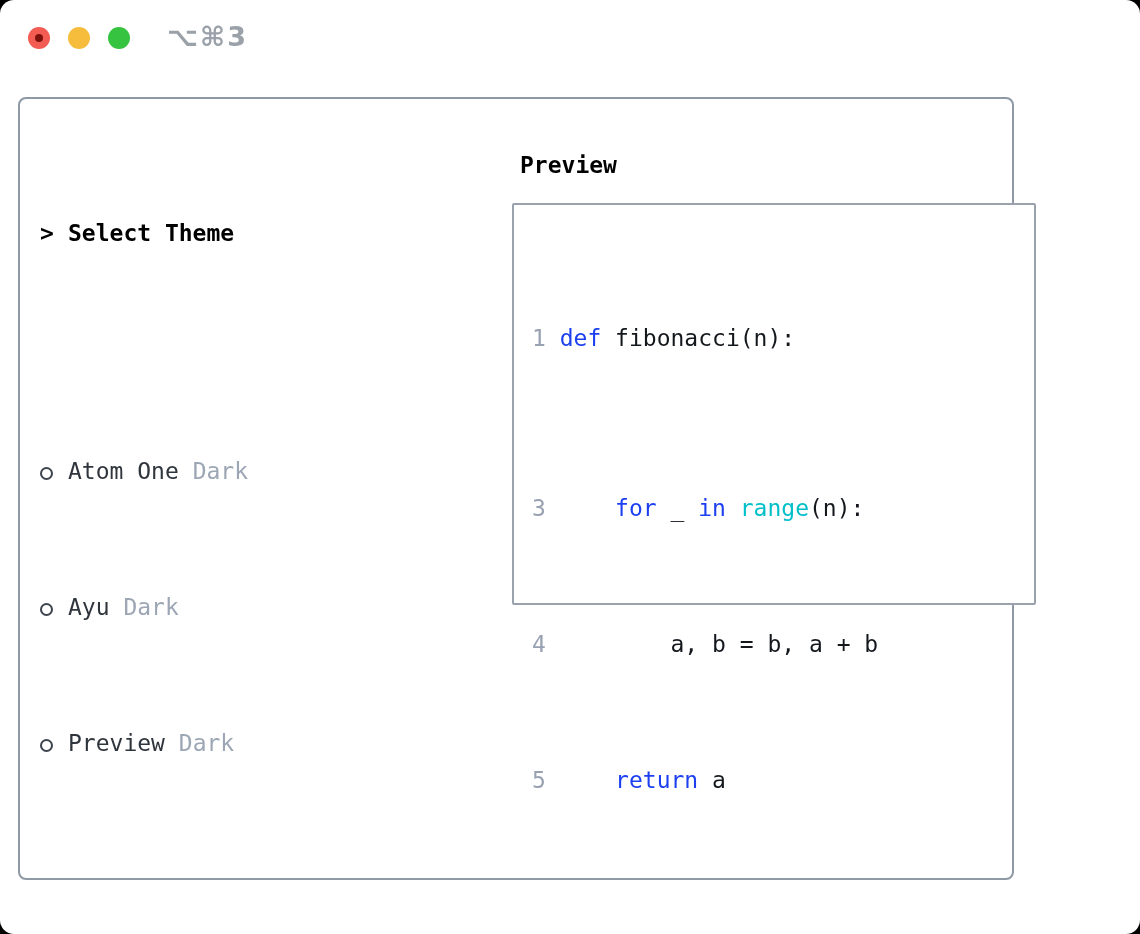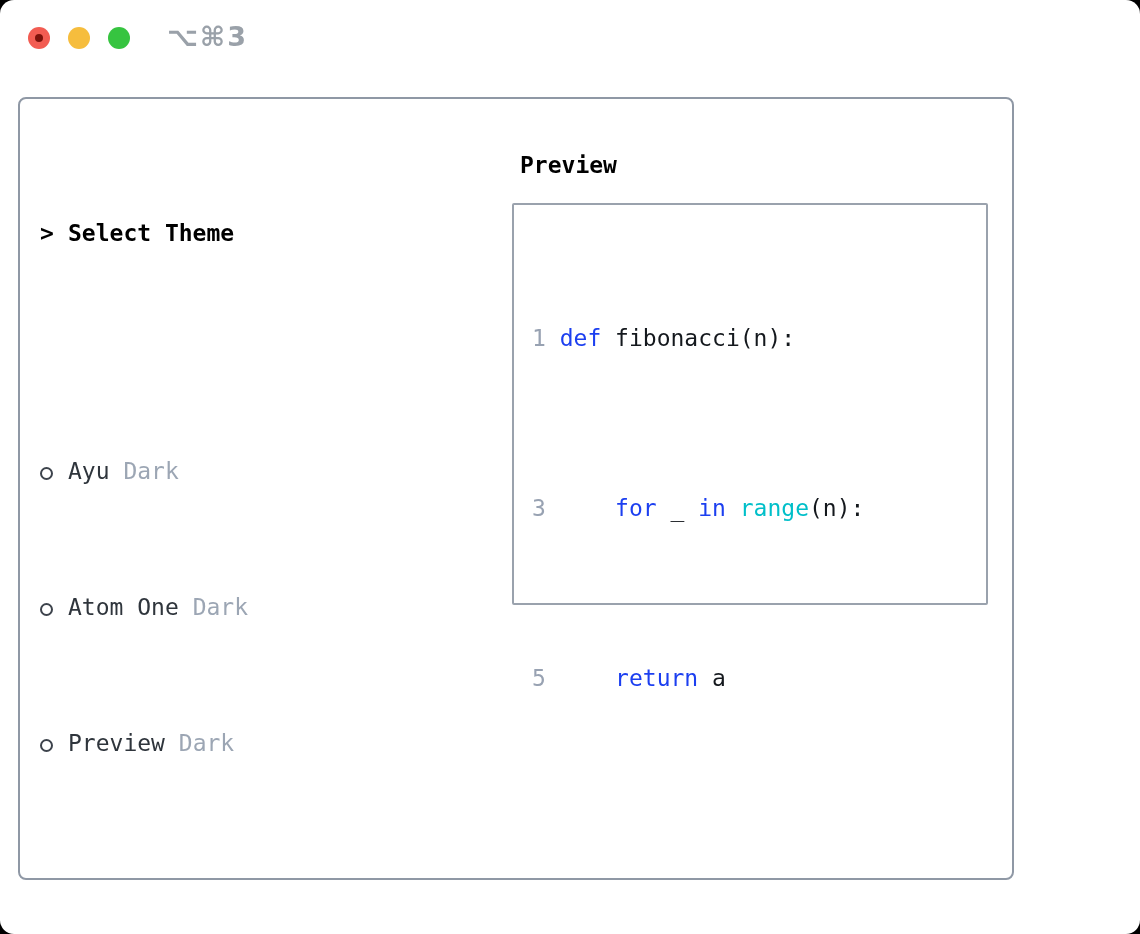--- a/index.html
+++ b/index.html
@@ -49,21 +49,21 @@
   .dot.hollow{border:2px solid #3d434c;background:transparent;}
   .hdr{font-weight:bold;color:#000;}
   .hdr .marker{font-weight:bold;color:#000;}
   .row .tag{color:#9ca6b4;}
   
   .preview-title{
     position:absolute;left:500px;top:49px;height:34px;line-height:34px;
     font-size:23px;font-weight:bold;color:#000;
   }
   .preview-box{
-    position:absolute;left:492px;top:104px;width:476px;height:402px;
+    position:absolute;left:492px;top:104px;width:524px;height:402px;
     border:2px solid #9aa2ad;border-radius:2px;background:#fff;
     box-sizing:border-box;
     padding-left:24px;
   }
   .codeblock{
     position:absolute;left:18px;top:48px;
     font-size:23px;line-height:34px;white-space:pre;color:#14181d;
   }
   .cline{height:34px;}
   .ln{color:#98a2b2;}
@@ -86,23 +86,23 @@
     <div class="shortcut">⌥⌘3</div>
   </div>
 
   <div class="panel">
 
     <div class="left-col">
       <div class="row hdr"><span class="marker">&gt;</span><span>Select Theme</span></div>
 
       <div id="theme-rows">
 
+  <div class="row"><span class="marker"><i class="dot hollow"></i></span><span class="name">Atom One</span><span> </span><span class="tag">Dark</span></div>
+
   <div class="row"><span class="marker"><i class="dot hollow"></i></span><span class="name">Ayu</span><span> </span><span class="tag">Dark</span></div>
-
-  <div class="row"><span class="marker"><i class="dot hollow"></i></span><span class="name">Atom One</span><span> </span><span class="tag">Dark</span></div>
 
   <div class="row"><span class="marker"><i class="dot hollow"></i></span><span class="name">Preview</span><span> </span><span class="tag">Dark</span></div>
 
   
 
   
 
   
 
   
@@ -129,20 +129,21 @@
 
     <div class="preview-title">Preview</div>
 
     <div class="preview-box">
       <div class="codeblock" id="codeblock">
   <div class="cline"><span class="ln">1</span><span> </span><span class="toks"><span class="tok-kw">def</span><span class="tok-plain"> fibonacci(n):</span></span></div>
 
 
   <div class="cline"><span class="ln">3</span><span> </span><span class="toks"><span class="tok-plain">    </span><span class="tok-kw">for</span><span class="tok-plain"> _ </span><span class="tok-kw">in</span><span class="tok-plain"> </span><span class="tok-builtin">range</span><span class="tok-plain">(n):</span></span></div>
 
+  <div class="cline"><span class="ln">4</span><span> </span><span class="toks"><span class="tok-plain">        a, b = b, a + b</span></span></div>
 
   <div class="cline"><span class="ln">5</span><span> </span><span class="toks"><span class="tok-plain">    </span><span class="tok-kw">return</span><span class="tok-plain"> a</span></span></div>
 
   
 
   
 
   
 
   

